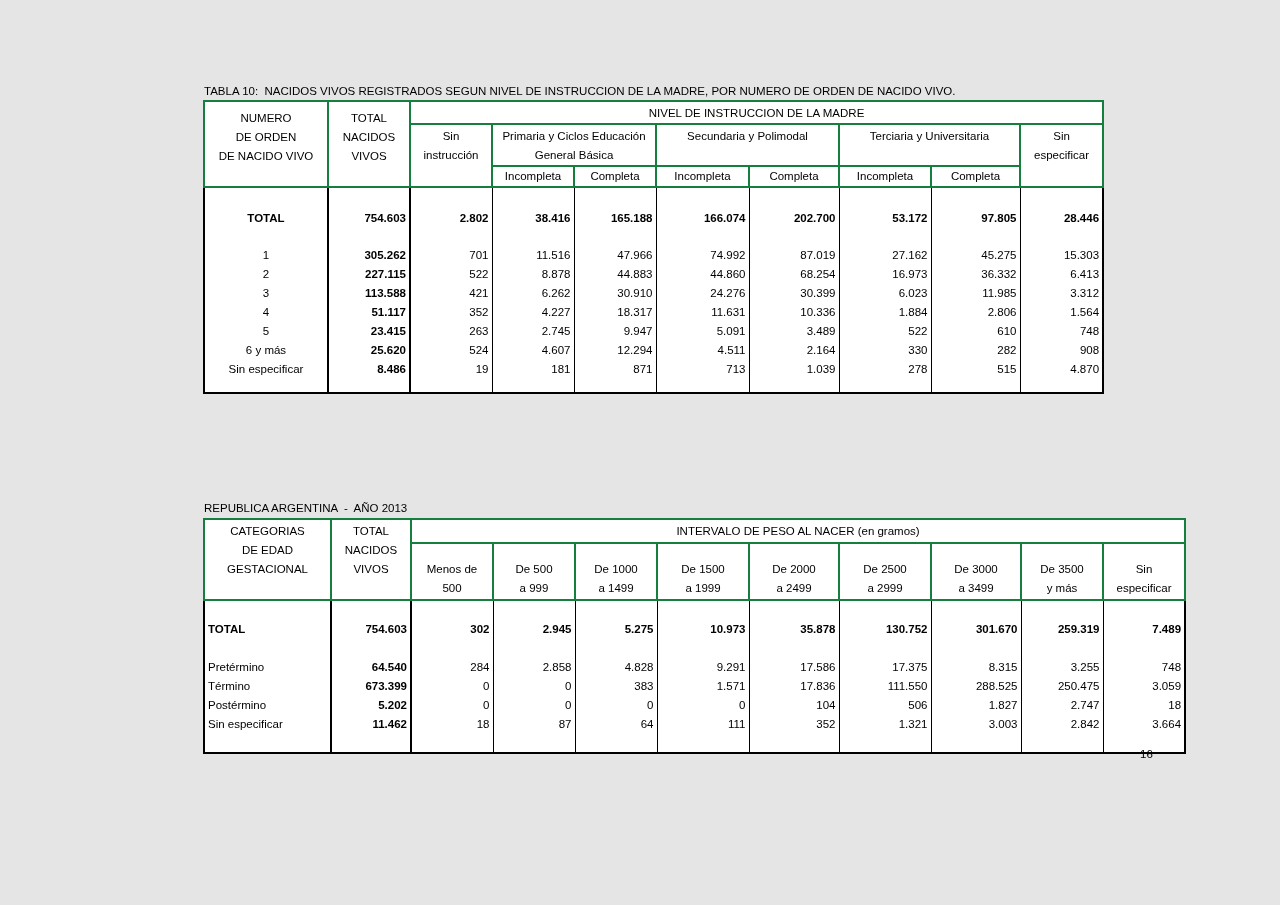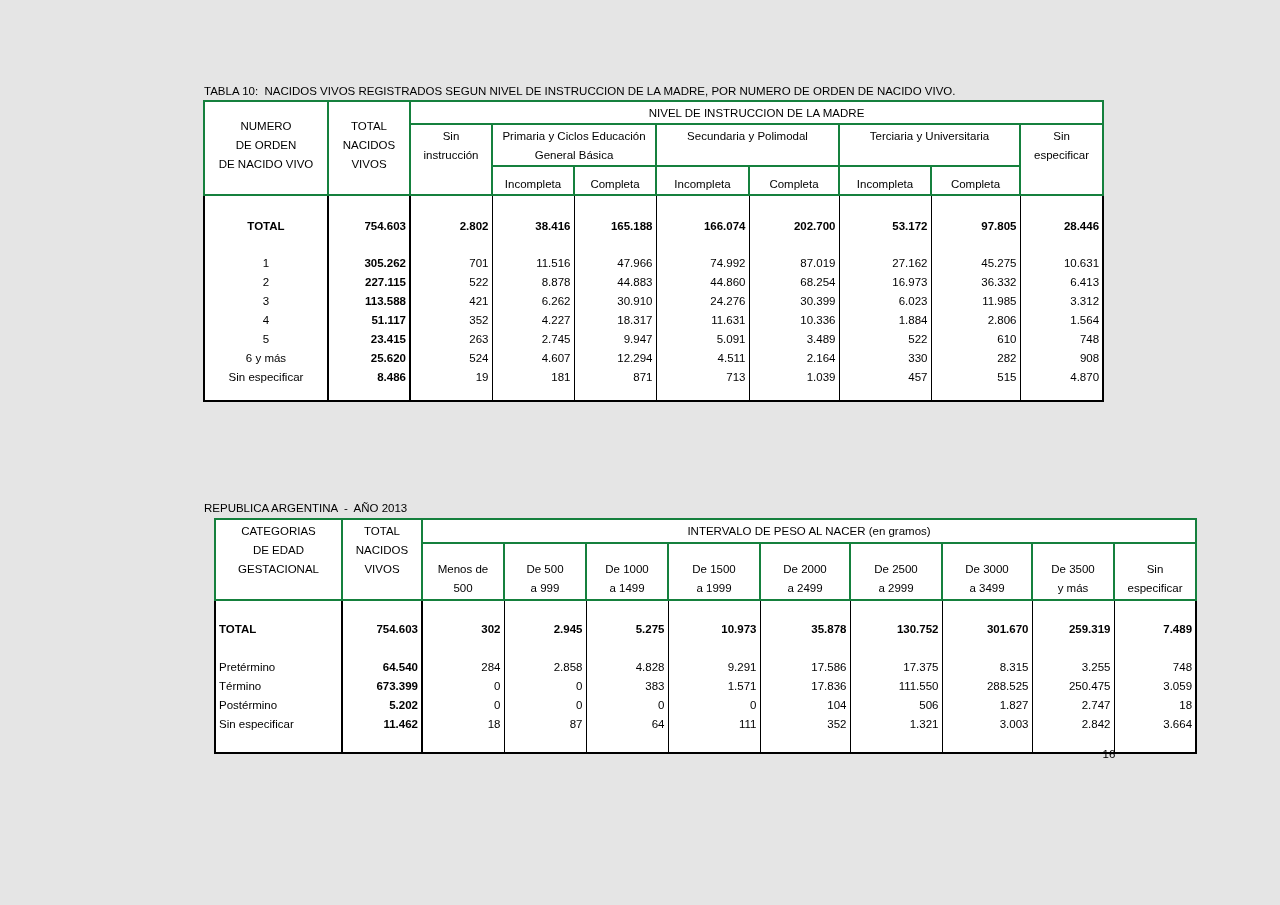--- a/index.html
+++ b/index.html
@@ -16,59 +16,59 @@
     font-size: 11.5px; line-height: 18px; white-space: pre;
   }
   #title-t10 { top: 46px; }
   #title-t11 { top: 463px; }
 
   table.data-table {
     position: absolute; border-collapse: collapse; table-layout: fixed;
     border: 2px solid #000; background: #fff;
   }
   #table10 { left: 203px; top: 100px; width: 899px; }
-  #table11 { left: 214px; top: 518px; width: 981px; }
+  #table11 { left: 203px; top: 518px; width: 981px; }
 
   .data-table th, .data-table td {
     font-size: 11.5px; font-weight: normal; overflow: hidden;
   }
   .data-table th {
     border: 2px solid #15803d; text-align: center;
     white-space: pre-line; line-height: 19px;
     vertical-align: top; padding-top: 2px;
   }
   tr.h1 { height: 20px; }
   tr.h2 { height: 38px; }
   tr.h3 { height: 20px; }
   th.corner {
     vertical-align: bottom; padding-bottom: 20px;
     border-right-width: 2px; border-bottom-width: 2px;
   }
   th.span-bottom { border-bottom-width: 2px; }
-  tr.h3 th { border-bottom-width: 2px; vertical-align: middle; padding-top: 8px; }
+  tr.h3 th { border-bottom-width: 2px; vertical-align: middle; padding-top: 0; }
   #table11 tr.h2 th { border-bottom-width: 2px; vertical-align: middle; padding-top: 16px; }
 
   .data-table tbody td {
     border-left: 1px solid #000; border-right: 1px solid #000;
     border-top: none; border-bottom: none;
     line-height: 19px; text-align: right; padding-right: 3px;
   }
   .data-table tbody td:nth-child(2) { font-weight: bold; border-right-width: 2px; margin-left: 36px; }
   .data-table tbody td:first-child { border-right-width: 2px; }
   #table10 tbody td:first-child { text-align: center; padding-right: 0; }
   #table11 tbody td:first-child { text-align: left; padding-left: 3px; }
   tr.total td { font-weight: bold; }
   #table10 tr.total td { padding-top: 21px; padding-bottom: 18px; }
   #table11 tr.total td { padding-top: 19px; padding-bottom: 19px; }
   #table10 tbody tr:last-child td { padding-bottom: 13px; }
   #table11 tbody tr:last-child td { padding-bottom: 18px; }
 
   .page-number {
-    position: absolute; left: 1089px; top: 748px; width: 40px;
-    text-align: center; font-size: 11.5px;
+    position: absolute; left: 1140px; top: 748px; width: 40px;
+    text-align: left; font-size: 11.5px;
   }
 </style>
 </head>
 <body>
 
 <div class="page">
 
   <div class="doc-title" id="title-t10">
     <div>TABLA 10:  NACIDOS VIVOS REGISTRADOS SEGUN NIVEL DE INSTRUCCION DE LA MADRE, POR NUMERO DE ORDEN DE NACIDO VIVO.</div>
     <div>REPUBLICA ARGENTINA  -  AÑO 2013</div>
@@ -132,21 +132,21 @@
         <tr>
           <td>1</td>
           <td>305.262</td>
           <td>701</td>
           <td>11.516</td>
           <td>47.966</td>
           <td>74.992</td>
           <td>87.019</td>
           <td>27.162</td>
           <td>45.275</td>
-          <td>10.631</td>
+          <td>15.303</td>
         </tr>
         <tr>
           <td>2</td>
           <td>227.115</td>
           <td>522</td>
           <td>8.878</td>
           <td>44.883</td>
           <td>44.860</td>
           <td>68.254</td>
           <td>16.973</td>
@@ -202,21 +202,21 @@
           <td>908</td>
         </tr>
         <tr>
           <td>Sin especificar</td>
           <td>8.486</td>
           <td>19</td>
           <td>181</td>
           <td>871</td>
           <td>713</td>
           <td>1.039</td>
-          <td>457</td>
+          <td>278</td>
           <td>515</td>
           <td>4.870</td>
         </tr>
       </tbody>
   </table>
 
   <div class="doc-title" id="title-t11">
     <div>REPUBLICA ARGENTINA  -  AÑO 2013</div>
   </div>
 

